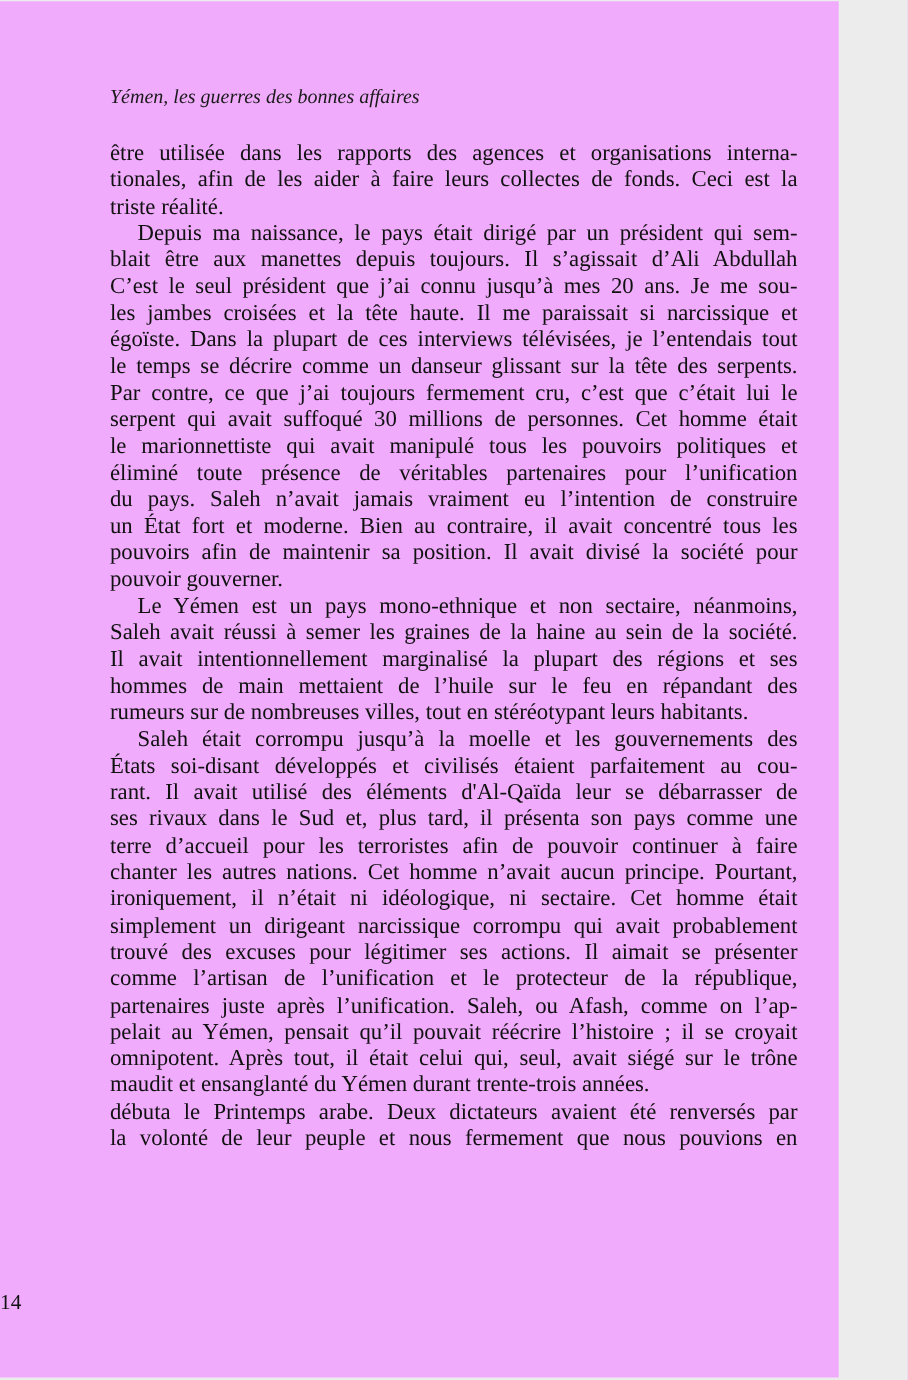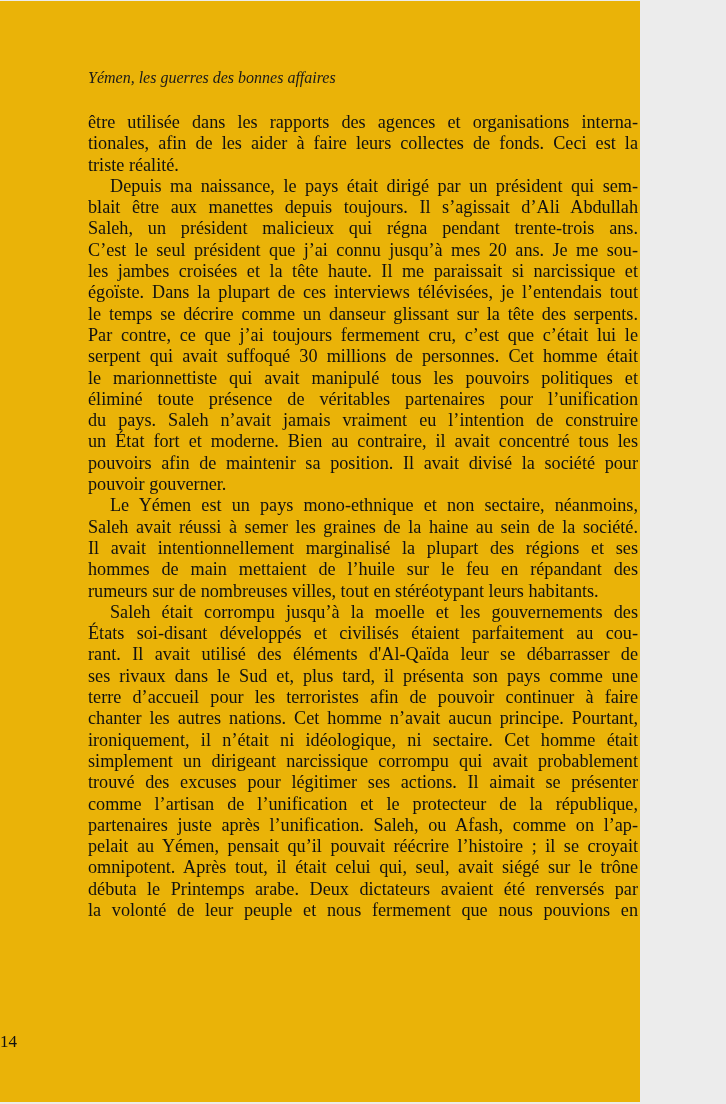--- a/index.html
+++ b/index.html
@@ -12,21 +12,22 @@
       height: 1104px;
       position: relative;
       overflow: hidden;
     }
     .page {
       position: absolute;
       left: 0;
       top: 1px;
       width: 640px;
       height: 1101px;
-      background: #eab308;
+      background: #f0abfc;
+      padding-left: 31px;
     }
     .running-head {
       position: absolute;
       left: 88px;
       top: 68px;
       font-family: "Liberation Serif", "DejaVu Serif", serif;
       font-style: italic;
       font-size: 16px;
       color: #1a1a1a;
       white-space: nowrap;
@@ -72,21 +73,20 @@
   <div class="running-head">Yémen, les guerres des bonnes affaires</div>
   <div class="body-text" id="body-text">
       <div>
         <span class="line">être utilisée dans les rapports des agences et organisations interna-</span>
         <span class="line">tionales, afin de les aider à faire leurs collectes de fonds. Ceci est la</span>
         <span class="line last">triste réalité.</span>
       </div>
       <div>
         <span class="line indent">Depuis ma naissance, le pays était dirigé par un président qui sem-</span>
         <span class="line">blait être aux manettes depuis toujours. Il s’agissait d’Ali Abdullah</span>
-        <span class="line">Saleh, un président malicieux qui régna pendant trente-trois ans.</span>
         <span class="line">C’est le seul président que j’ai connu jusqu’à mes 20 ans. Je me sou-</span>
         <span class="line">les jambes croisées et la tête haute. Il me paraissait si narcissique et</span>
         <span class="line">égoïste. Dans la plupart de ces interviews télévisées, je l’entendais tout</span>
         <span class="line">le temps se décrire comme un danseur glissant sur la tête des serpents.</span>
         <span class="line">Par contre, ce que j’ai toujours fermement cru, c’est que c’était lui le</span>
         <span class="line">serpent qui avait suffoqué 30 millions de personnes. Cet homme était</span>
         <span class="line">le marionnettiste qui avait manipulé tous les pouvoirs politiques et</span>
         <span class="line">éliminé toute présence de véritables partenaires pour l’unification</span>
         <span class="line">du pays. Saleh n’avait jamais vraiment eu l’intention de construire</span>
         <span class="line">un État fort et moderne. Bien au contraire, il avait concentré tous les</span>
@@ -107,20 +107,21 @@
         <span class="line">ses rivaux dans le Sud et, plus tard, il présenta son pays comme une</span>
         <span class="line">terre d’accueil pour les terroristes afin de pouvoir continuer à faire</span>
         <span class="line">chanter les autres nations. Cet homme n’avait aucun principe. Pourtant,</span>
         <span class="line">ironiquement, il n’était ni idéologique, ni sectaire. Cet homme était</span>
         <span class="line">simplement un dirigeant narcissique corrompu qui avait probablement</span>
         <span class="line">trouvé des excuses pour légitimer ses actions. Il aimait se présenter</span>
         <span class="line">comme l’artisan de l’unification et le protecteur de la république,</span>
         <span class="line">partenaires juste après l’unification. Saleh, ou Afash, comme on l’ap-</span>
         <span class="line">pelait au Yémen, pensait qu’il pouvait réécrire l’histoire ; il se croyait</span>
         <span class="line">omnipotent. Après tout, il était celui qui, seul, avait siégé sur le trône</span>
+        <span class="line last">maudit et ensanglanté du Yémen durant trente-trois années.</span>
       </div>
       <div>
         <span class="line">débuta le Printemps arabe. Deux dictateurs avaient été renversés par</span>
         <span class="line">la volonté de leur peuple et nous fermement que nous pouvions en</span>
       </div>
     </div>
   <div class="page-number">14</div>
 </div>
 
 </body></html>

